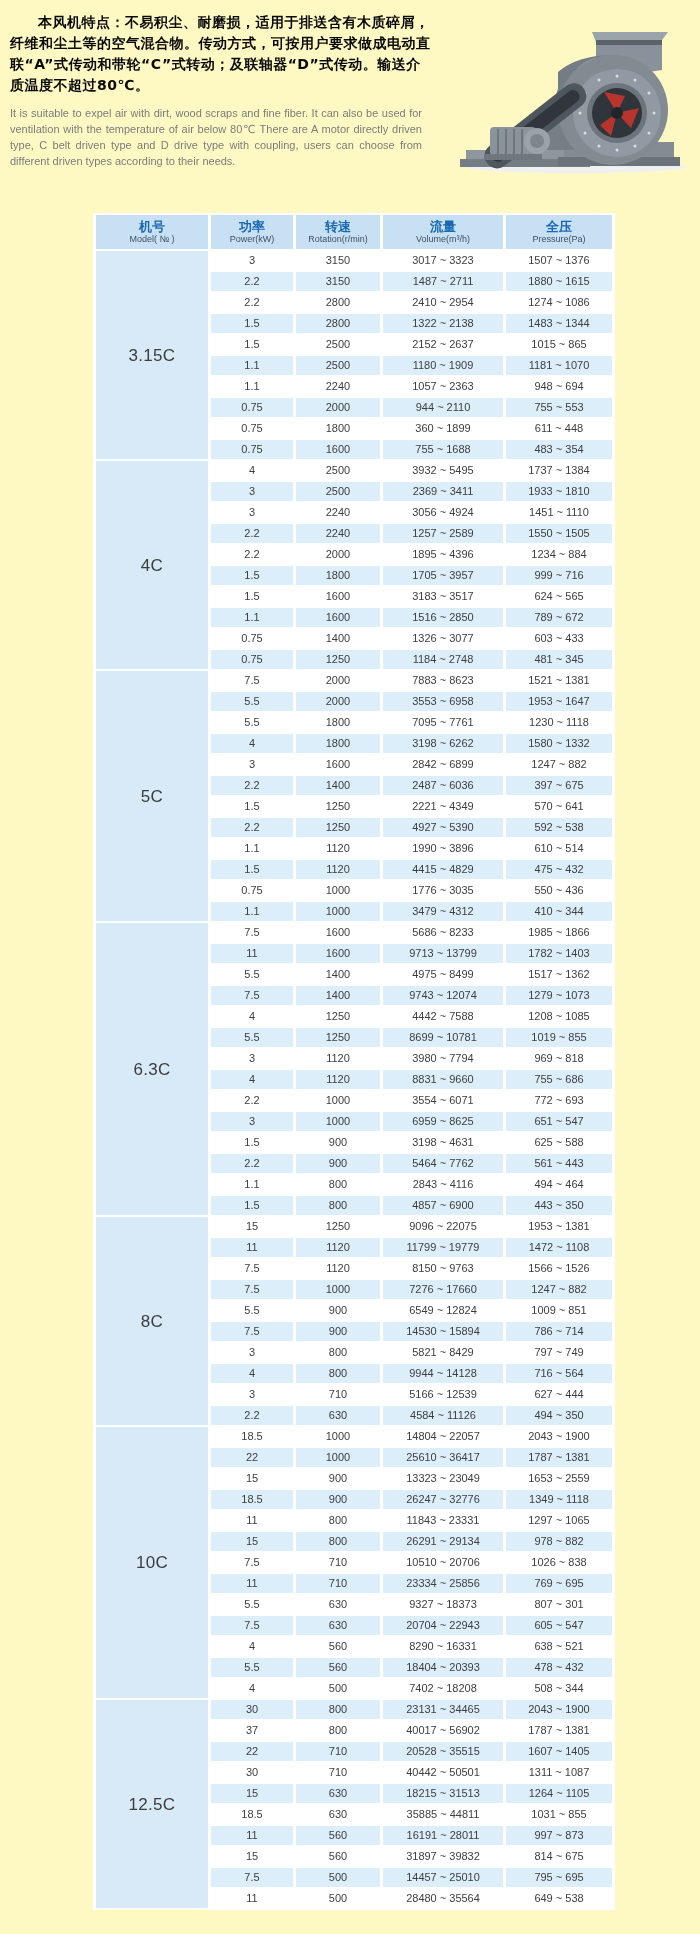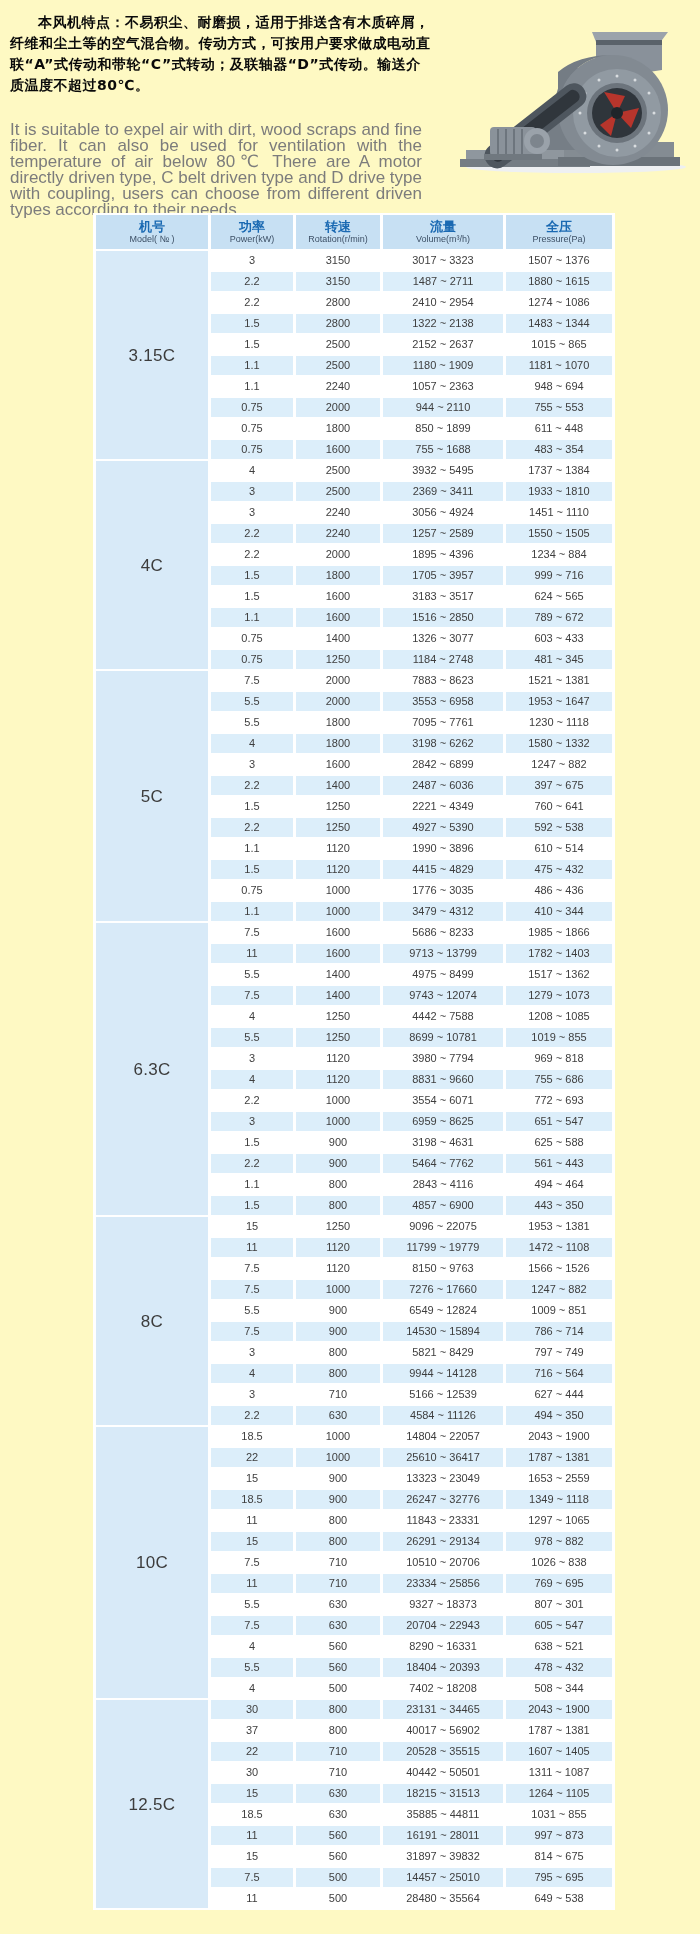--- a/index.html
+++ b/index.html
@@ -8,21 +8,21 @@
   .page { position:relative; width:700px; height:1934px; background:#fef9c3; overflow:hidden; }
 
   
   .intro { position:absolute; top:12px; left:10px; width:680px; height:190px; }
   .intro-zh {
     width:424px; font-size:14px; font-weight:bold; color:#0a0a0a;
     line-height:21px; text-indent:2em; letter-spacing:0.5px;
     font-family:"DejaVu Sans","Liberation Sans",sans-serif;
   }
   .intro-en {
-    margin-top:26px; width:412px; font-size:17px; color:#7c7c7c;
+    margin-top:9px; width:412px; font-size:11px; color:#7c7c7c;
     line-height:16px; text-align:justify;
   }
   .fan-wrap { position:absolute; top:14px; right:4px; width:240px; height:150px; }
 
   
   .spec-table {
     position:absolute; top:213px; left:93px;
     border-collapse:separate; border-spacing:3px 2px;
     table-layout:fixed; background:#fff;
   }
@@ -201,21 +201,21 @@
         </tr>
         <tr class="alt">
           <td>0.75</td>
           <td>2000</td>
           <td>944 ~ 2110</td>
           <td>755 ~ 553</td>
         </tr>
         <tr>
           <td>0.75</td>
           <td>1800</td>
-          <td>850 ~ 1899</td>
+          <td>360 ~ 1899</td>
           <td>611 ~ 448</td>
         </tr>
         <tr class="alt">
           <td>0.75</td>
           <td>1600</td>
           <td>755 ~ 1688</td>
           <td>483 ~ 354</td>
         </tr>
         <tr>
           <td class="model-cell" rowspan="10">4C</td>
@@ -312,21 +312,21 @@
         <tr class="alt">
           <td>2.2</td>
           <td>1400</td>
           <td>2487 ~ 6036</td>
           <td>397 ~ 675</td>
         </tr>
         <tr>
           <td>1.5</td>
           <td>1250</td>
           <td>2221 ~ 4349</td>
-          <td>760 ~ 641</td>
+          <td>570 ~ 641</td>
         </tr>
         <tr class="alt">
           <td>2.2</td>
           <td>1250</td>
           <td>4927 ~ 5390</td>
           <td>592 ~ 538</td>
         </tr>
         <tr>
           <td>1.1</td>
           <td>1120</td>
@@ -336,21 +336,21 @@
         <tr class="alt">
           <td>1.5</td>
           <td>1120</td>
           <td>4415 ~ 4829</td>
           <td>475 ~ 432</td>
         </tr>
         <tr>
           <td>0.75</td>
           <td>1000</td>
           <td>1776 ~ 3035</td>
-          <td>486 ~ 436</td>
+          <td>550 ~ 436</td>
         </tr>
         <tr class="alt">
           <td>1.1</td>
           <td>1000</td>
           <td>3479 ~ 4312</td>
           <td>410 ~ 344</td>
         </tr>
         <tr>
           <td class="model-cell" rowspan="14">6.3C</td>
           <td>7.5</td>

